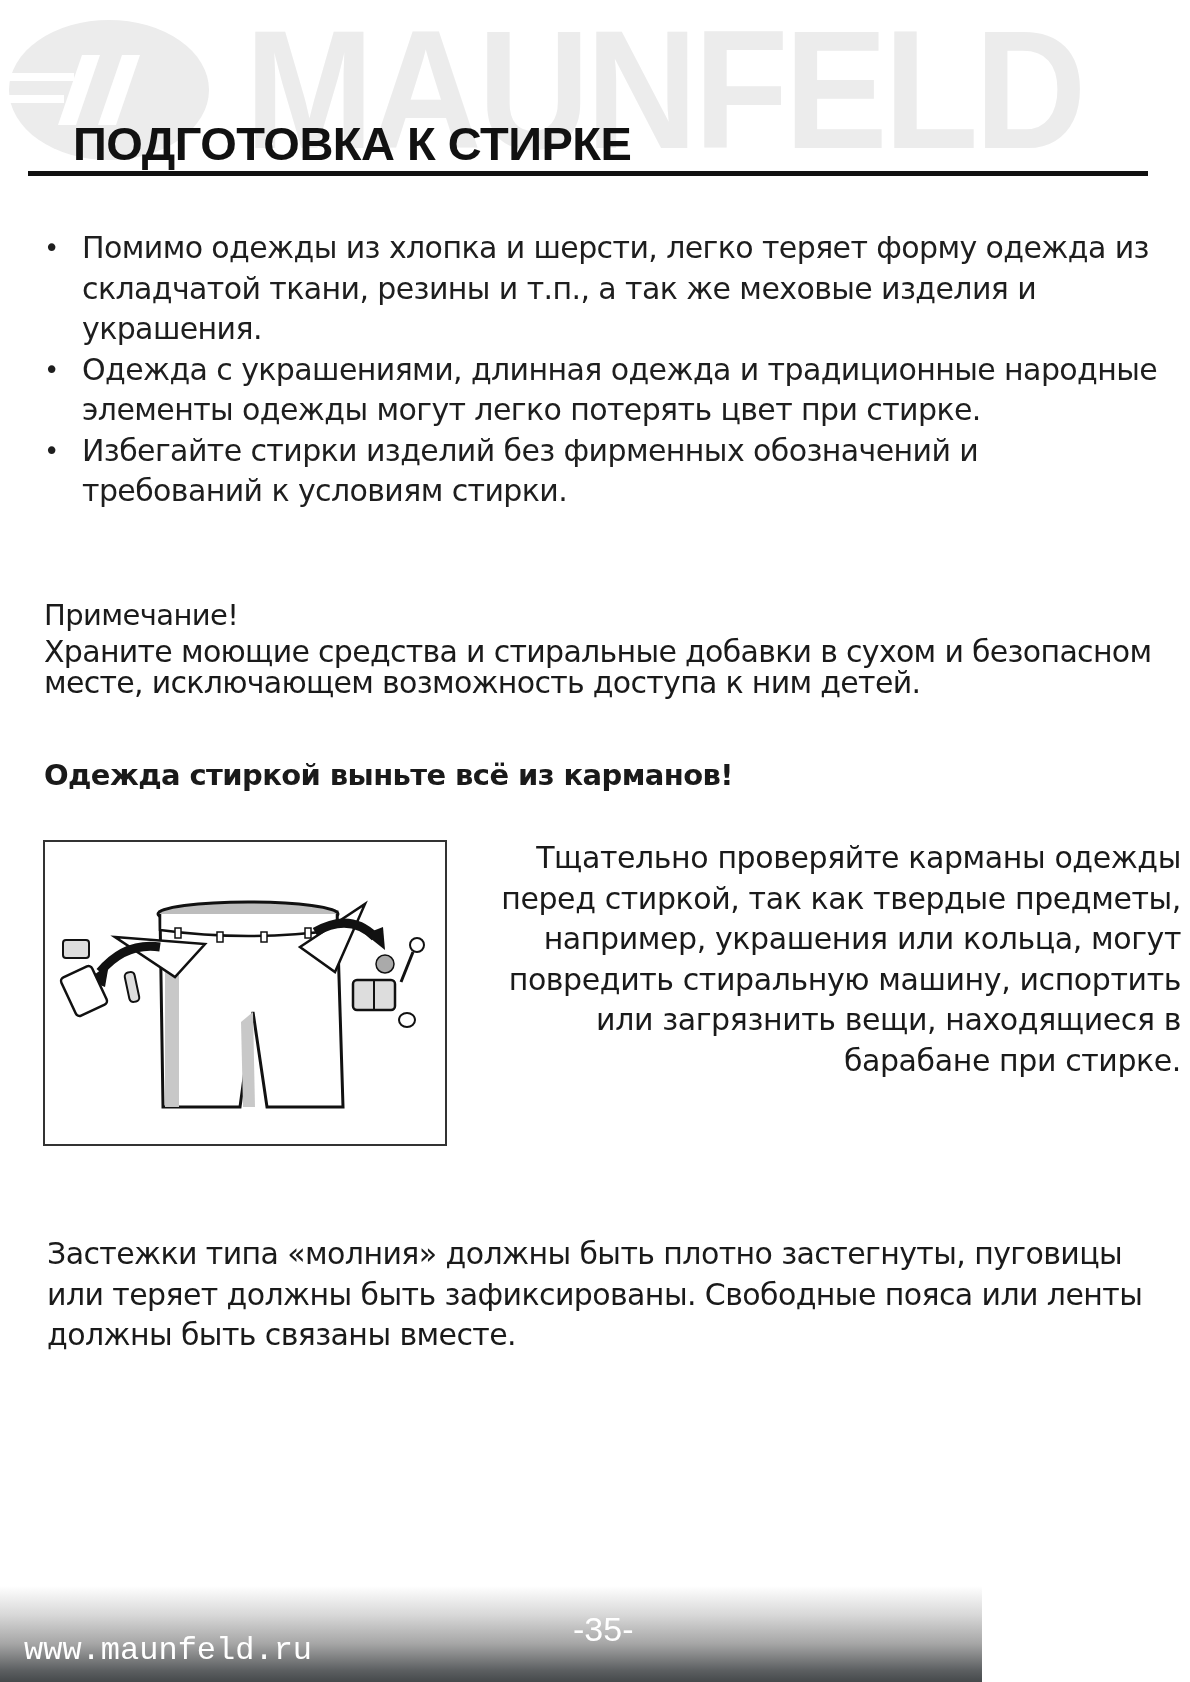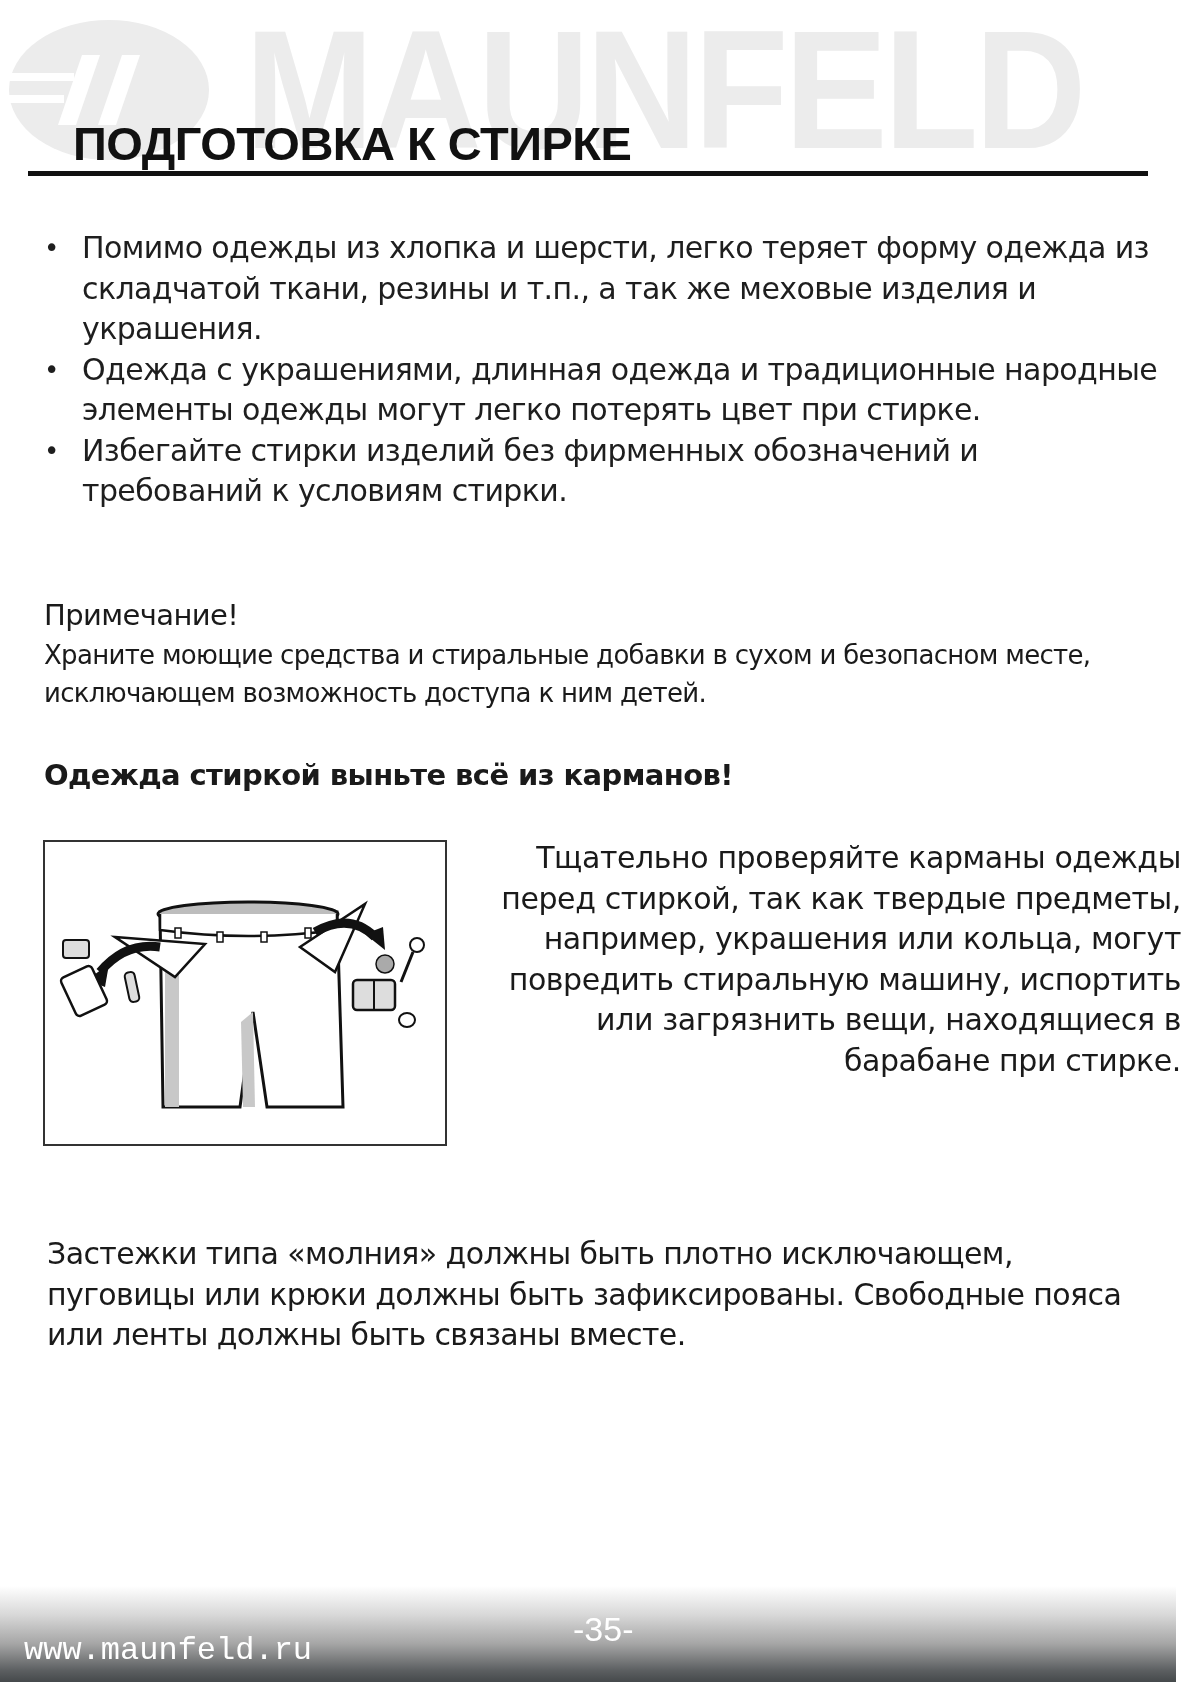--- a/index.html
+++ b/index.html
@@ -30,37 +30,37 @@
     position: relative; padding-left: 42px;
     font-size: 30px; line-height: 40.5px; color: #1e1e1e; letter-spacing: -0.6px;
   }
   .bullets li .dot { position: absolute; left: 4px; top: 0; font-size: 26px; }
   .note-head {
     position: absolute; left: 44px; top: 598px;
     font-size: 29px; font-weight: normal; letter-spacing: -0.6px;
   }
   .note-body {
     position: absolute; left: 44px; top: 636px; width: 1120px;
-    font-size: 26px; line-height: 38px; letter-spacing: -0.7px;
+    font-size: 30px; line-height: 31px; letter-spacing: -0.7px;
   }
   .pockets-head {
     position: absolute; left: 44px; top: 758px;
     font-size: 29px; font-weight: bold; letter-spacing: -0.6px;
   }
   .illus { position: absolute; left: 43px; top: 840px; width: 400px; height: 302px; border: 2px solid #333; background:#fff; }
   .pockets-text {
     position: absolute; left: 481px; top: 838px; width: 700px;
     font-size: 30px; line-height: 40.5px; letter-spacing: -0.4px; text-align: right;
   }
   .zipper {
     position: absolute; left: 47px; top: 1234px; width: 1120px;
     font-size: 30px; line-height: 40.5px; letter-spacing: -0.6px;
   }
   .footer {
-    position: absolute; left: 0; top: 1586px; width: 1176px; height: 96px;
+    position: absolute; left: 0; top: 1586px; width: 982px; height: 96px;
     background: linear-gradient(to bottom, #ffffff 0%, #d8d8d8 30%, #a6a6a6 60%, #5c5f61 88%, #45494b 100%);
   }
   .footer-url {
     position: absolute; left: 24px; top: 46px;
     font-family: "Liberation Mono", monospace; font-size: 32px; color: #ffffff;
   }
   .footer-page {
     position: absolute; left: 560px; top: 24px;
     font-family: "Liberation Sans", sans-serif; font-size: 34px; color: #ffffff; margin-left: 13px;
   }
@@ -123,18 +123,18 @@
     <rect x="308" y="138" width="42" height="30" rx="4" fill="#ddd" stroke="#111" stroke-width="2.5"></rect>
     <line x1="329" y1="138" x2="329" y2="168" stroke="#111" stroke-width="2"></line>
     <circle cx="372" cy="103" r="7" fill="#fff" stroke="#111" stroke-width="2"></circle>
     <line x1="368" y1="110" x2="356" y2="140" stroke="#111" stroke-width="3"></line>
     <ellipse cx="362" cy="178" rx="8" ry="7" fill="#fff" stroke="#111" stroke-width="2"></ellipse>
   </svg>
 </div>
 
 <div class="pockets-text">Тщательно проверяйте карманы одежды перед стиркой, так как твердые предметы, например, украшения или кольца, могут повредить стиральную машину, испортить или загрязнить вещи, находящиеся в барабане при стирке.</div>
 
-<div class="zipper">Застежки типа «молния» должны быть плотно исключающем, пуговицы или крюки должны быть зафиксированы. Свободные пояса или ленты должны быть связаны вместе.</div>
+<div class="zipper">Застежки типа «молния» должны быть плотно застегнуты, пуговицы или теряет должны быть зафиксированы. Свободные пояса или ленты должны быть связаны вместе.</div>
 
 <div class="footer">
   <div class="footer-url">www.maunfeld.ru</div>
   <div class="footer-page">-35-</div>
 </div>
 
 </body></html>

